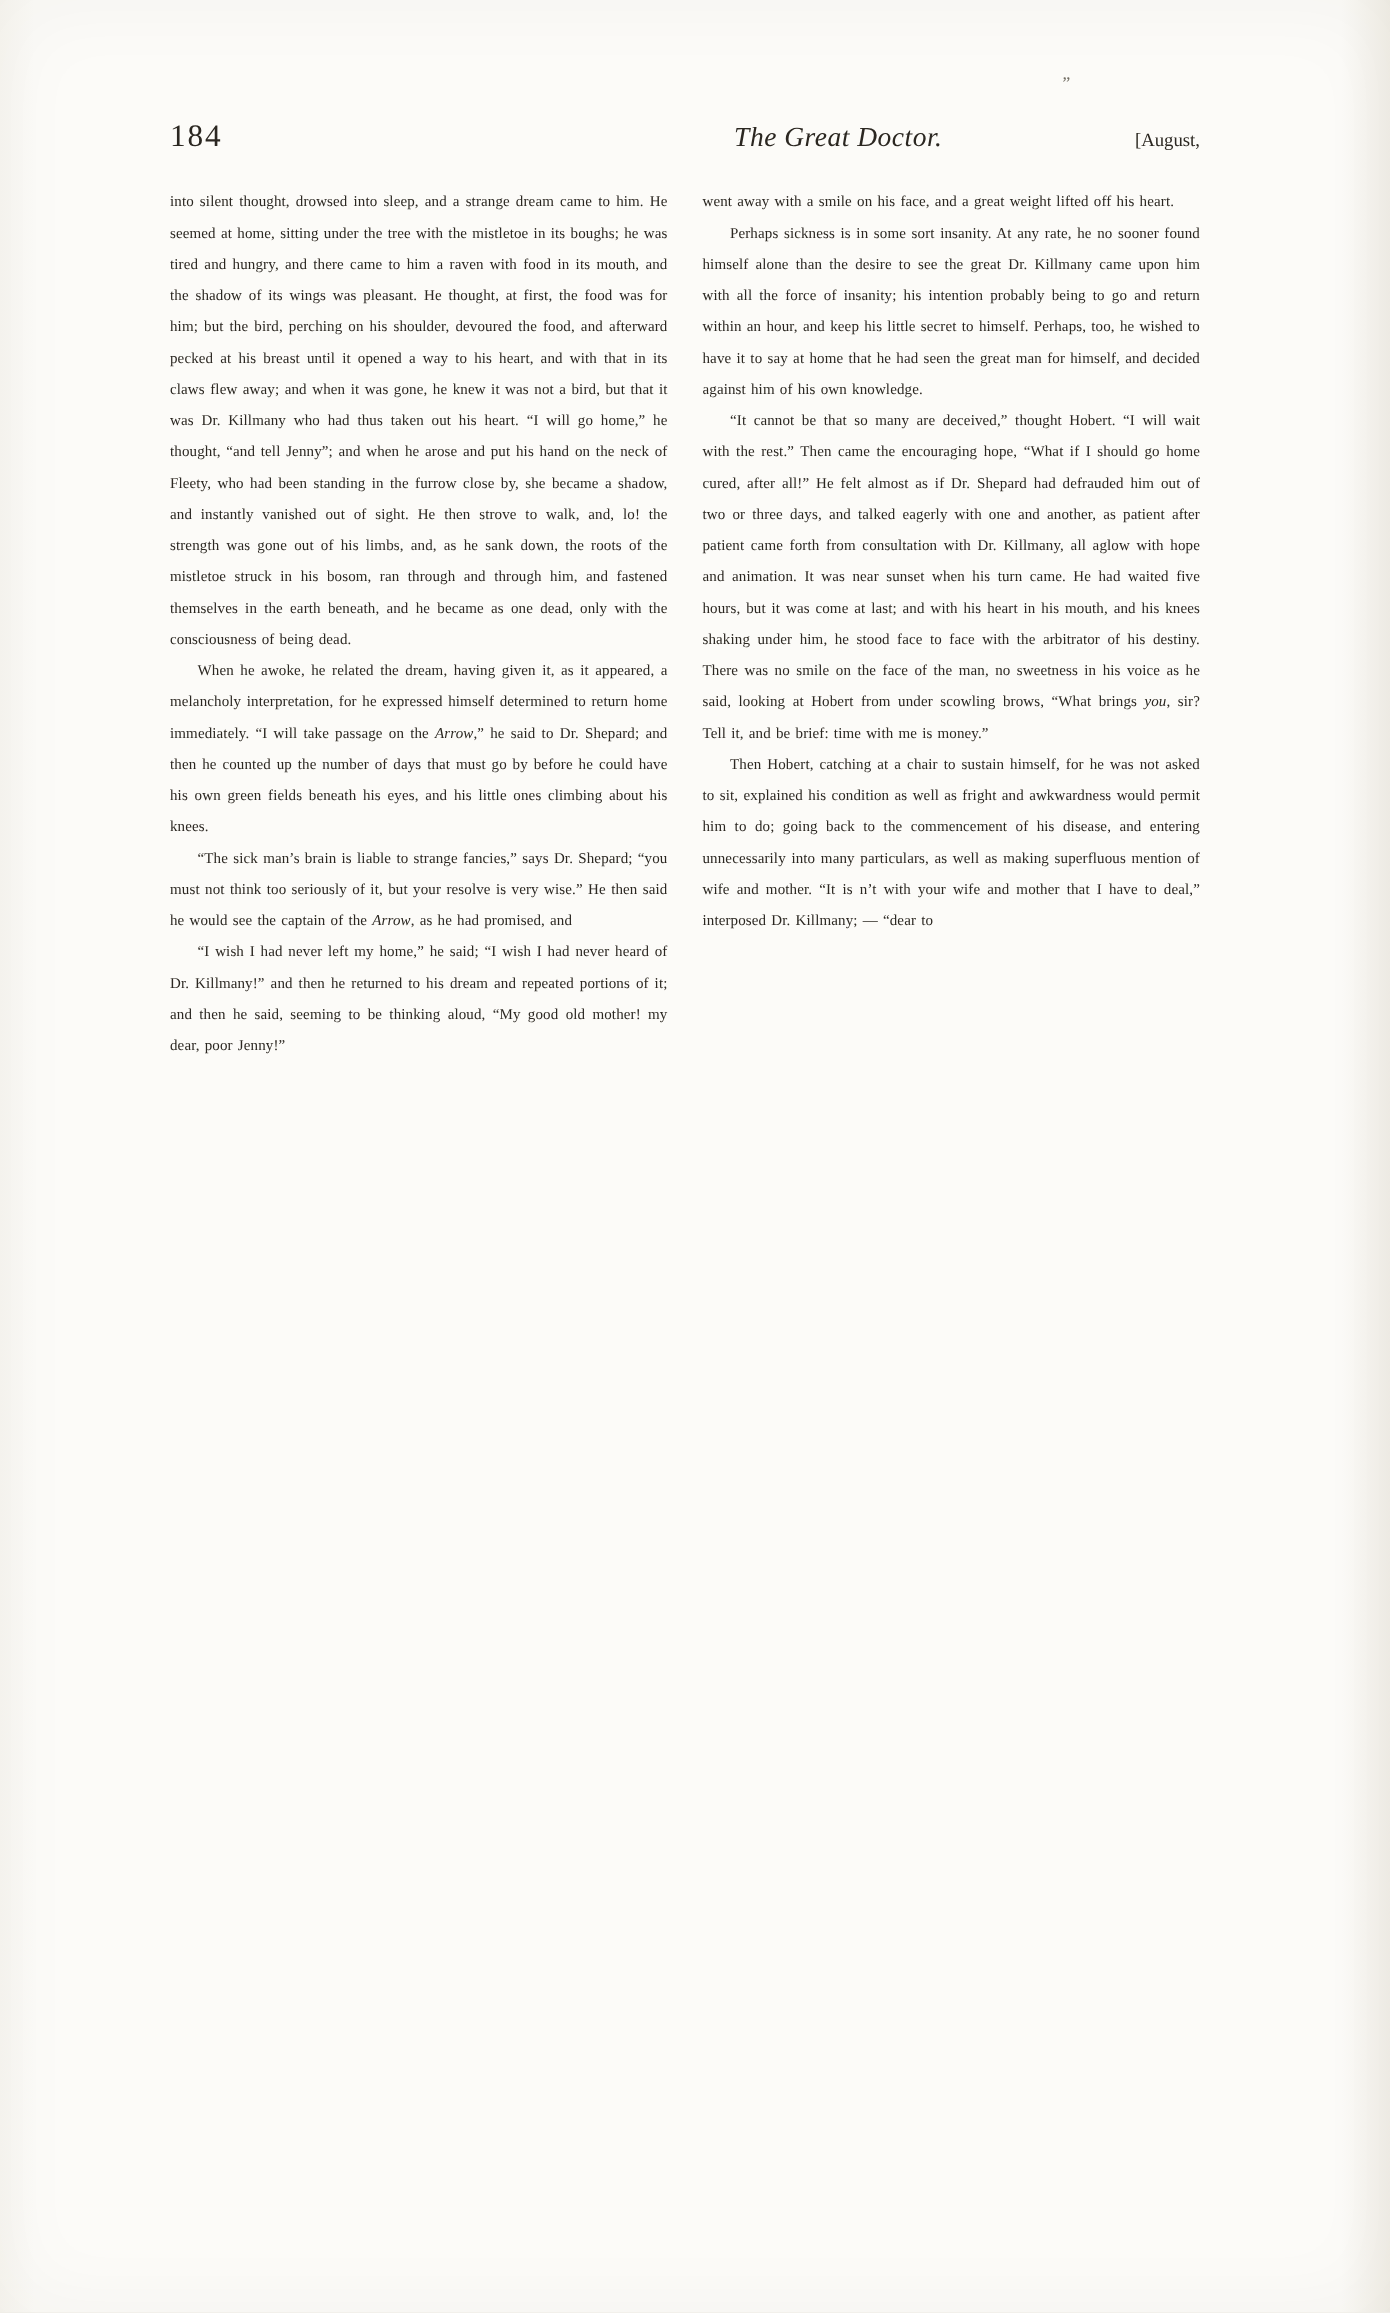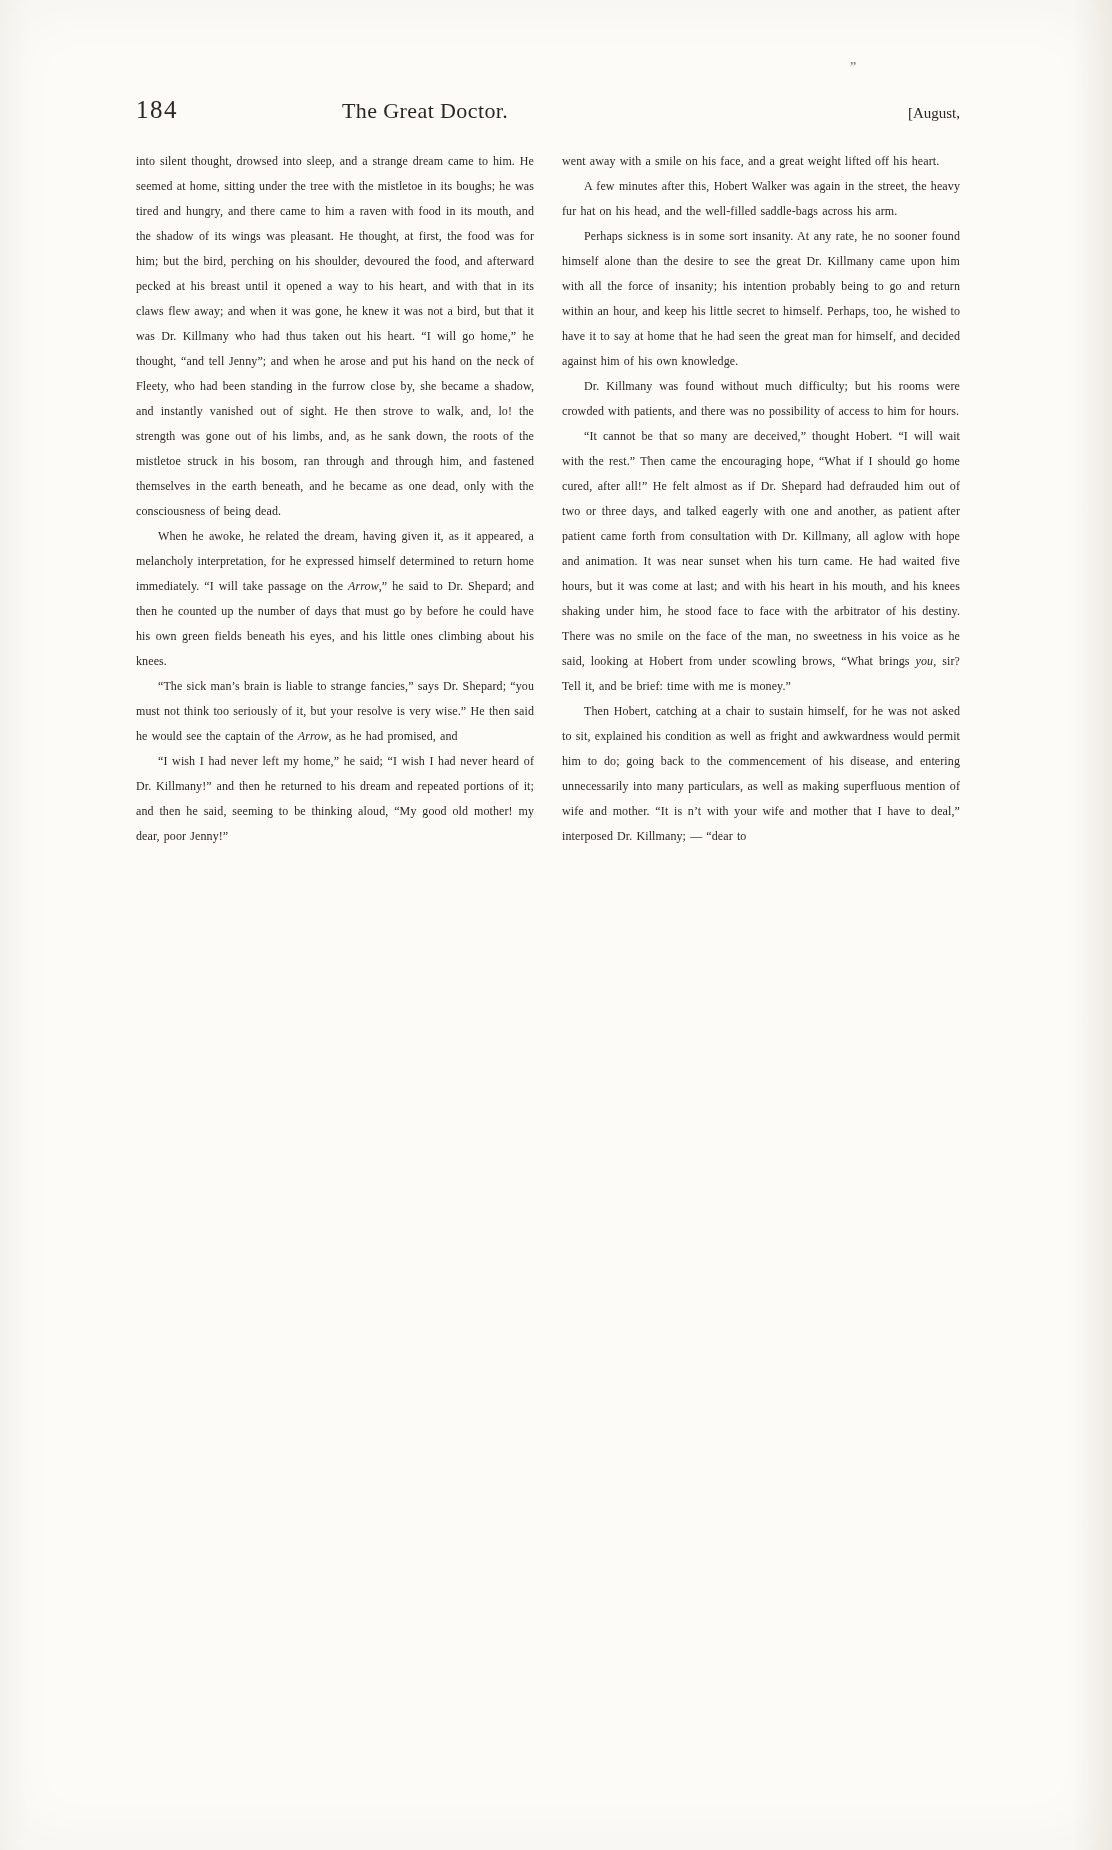--- a/index.html
+++ b/index.html
@@ -26,21 +26,22 @@
     display: flex;
     align-items: baseline;
   }
   .page-number {
     width: 25%;
     font-size: 25px;
     letter-spacing: 1.5px;
   }
   .page-title {
     width: 50%;
-    text-align: left;
+    text-align: right;
+    font-style: italic;
     font-size: 22px;
     letter-spacing: 0.4px;
   }
   .issue-date {
     width: 25%;
     text-align: right;
     font-size: 15px;
   }
   .corner-mark {
     position: absolute;
@@ -91,22 +92,20 @@
 
     <div class="col">
       <p>into silent thought, drowsed into sleep, and a strange dream came to him. He seemed at home, sitting under the tree with the mistletoe in its boughs; he was tired and hungry, and there came to him a raven with food in its mouth, and the shadow of its wings was pleasant. He thought, at first, the food was for him; but the bird, perching on his shoulder, devoured the food, and afterward pecked at his breast until it opened a way to his heart, and with that in its claws flew away; and when it was gone, he knew it was not a bird, but that it was Dr. Killmany who had thus taken out his heart. “I will go home,” he thought, “and tell Jenny”; and when he arose and put his hand on the neck of Fleety, who had been standing in the furrow close by, she became a shadow, and instantly vanished out of sight. He then strove to walk, and, lo! the strength was gone out of his limbs, and, as he sank down, the roots of the mistletoe struck in his bosom, ran through and through him, and fastened themselves in the earth beneath, and he became as one dead, only with the consciousness of being dead.</p>
       <p class="indent"><span>When he awoke, he related the dream, having given it, as it appeared, a melancholy interpretation, for he expressed himself determined to return home immediately. “I will take passage on the </span><em>Arrow</em><span>,” he said to Dr. Shepard; and then he counted up the number of days that must go by before he could have his own green fields beneath his eyes, and his little ones climbing about his knees.</span></p>
       <p class="indent"><span>“The sick man’s brain is liable to strange fancies,” says Dr. Shepard; “you must not think too seriously of it, but your resolve is very wise.” He then said he would see the captain of the </span><em>Arrow</em><span>, as he had promised, and</span></p>
       <p class="indent">“I wish I had never left my home,” he said; “I wish I had never heard of Dr. Killmany!” and then he returned to his dream and repeated portions of it; and then he said, seeming to be thinking aloud, “My good old mother! my dear, poor Jenny!”</p>
     </div>
 
     <div class="col">
       <p>went away with a smile on his face, and a great weight lifted off his heart.</p>
-      <p class="indent">A few minutes after this, Hobert Walker was again in the street, the heavy fur hat on his head, and the well-filled saddle-bags across his arm.</p>
       <p class="indent">Perhaps sickness is in some sort insanity. At any rate, he no sooner found himself alone than the desire to see the great Dr. Killmany came upon him with all the force of insanity; his intention probably being to go and return within an hour, and keep his little secret to himself. Perhaps, too, he wished to have it to say at home that he had seen the great man for himself, and decided against him of his own knowledge.</p>
-      <p class="indent">Dr. Killmany was found without much difficulty; but his rooms were crowded with patients, and there was no possibility of access to him for hours.</p>
       <p class="indent"><span>“It cannot be that so many are deceived,” thought Hobert. “I will wait with the rest.” Then came the encouraging hope, “What if I should go home cured, after all!” He felt almost as if Dr. Shepard had defrauded him out of two or three days, and talked eagerly with one and another, as patient after patient came forth from consultation with Dr. Killmany, all aglow with hope and animation. It was near sunset when his turn came. He had waited five hours, but it was come at last; and with his heart in his mouth, and his knees shaking under him, he stood face to face with the arbitrator of his destiny. There was no smile on the face of the man, no sweetness in his voice as he said, looking at Hobert from under scowling brows, “What brings </span><em>you</em><span>, sir? Tell it, and be brief: time with me is money.”</span></p>
       <p class="indent">Then Hobert, catching at a chair to sustain himself, for he was not asked to sit, explained his condition as well as fright and awkwardness would permit him to do; going back to the commencement of his disease, and entering unnecessarily into many particulars, as well as making superfluous mention of wife and mother. “It is n’t with your wife and mother that I have to deal,” interposed Dr. Killmany; — “dear to</p>
     </div>
 
   </main>
 
 </div>
 
 </body></html>

